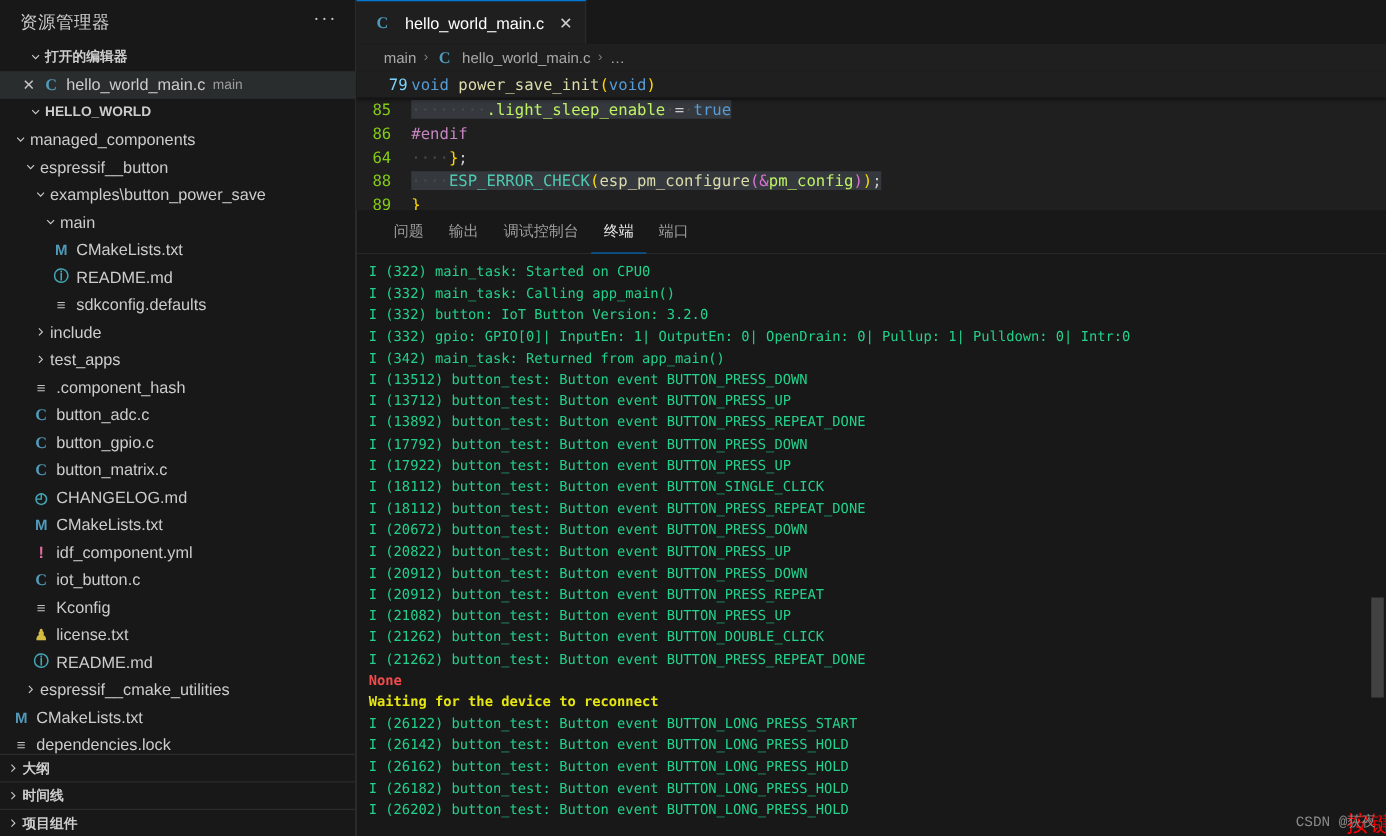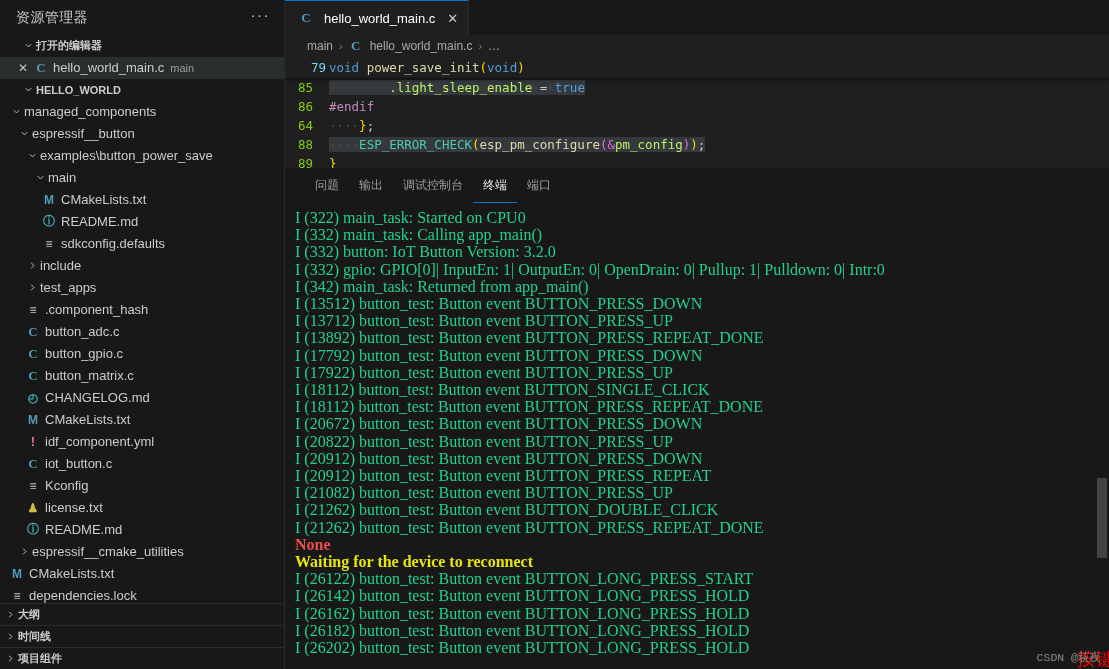--- a/index.html
+++ b/index.html
@@ -152,23 +152,22 @@
     border-bottom: 1px solid transparent; position: relative;
   }
   .ptab.active { color: #e7e7e7; border-bottom: 1px solid #0078d4; }
 
   .terminal {
     flex: 1 1 auto; background: #181818; position: relative;
     padding: 6px 0 0 10px; overflow: hidden;
     font-family: "DejaVu Sans Mono", monospace;
   }
   .tline {
-    font-size: 16px; line-height: 17.2px; white-space: pre;
+    font-size: 11px; line-height: 17.2px; white-space: pre;
     color: #23d18b;
-    font-family: Liberation Serif, serif;
   }
   .tline.red { color: #f14c4c; font-weight: bold; }
   .tline.yellow { color: #e5e510; font-weight: bold; }
 
   .annot {
     position: absolute; color: #ff0000; font-size: 18px;
     font-family: "DejaVu Sans", sans-serif; left: 792px; top: 444px;
     letter-spacing: 1px; white-space: nowrap;
   }
 

